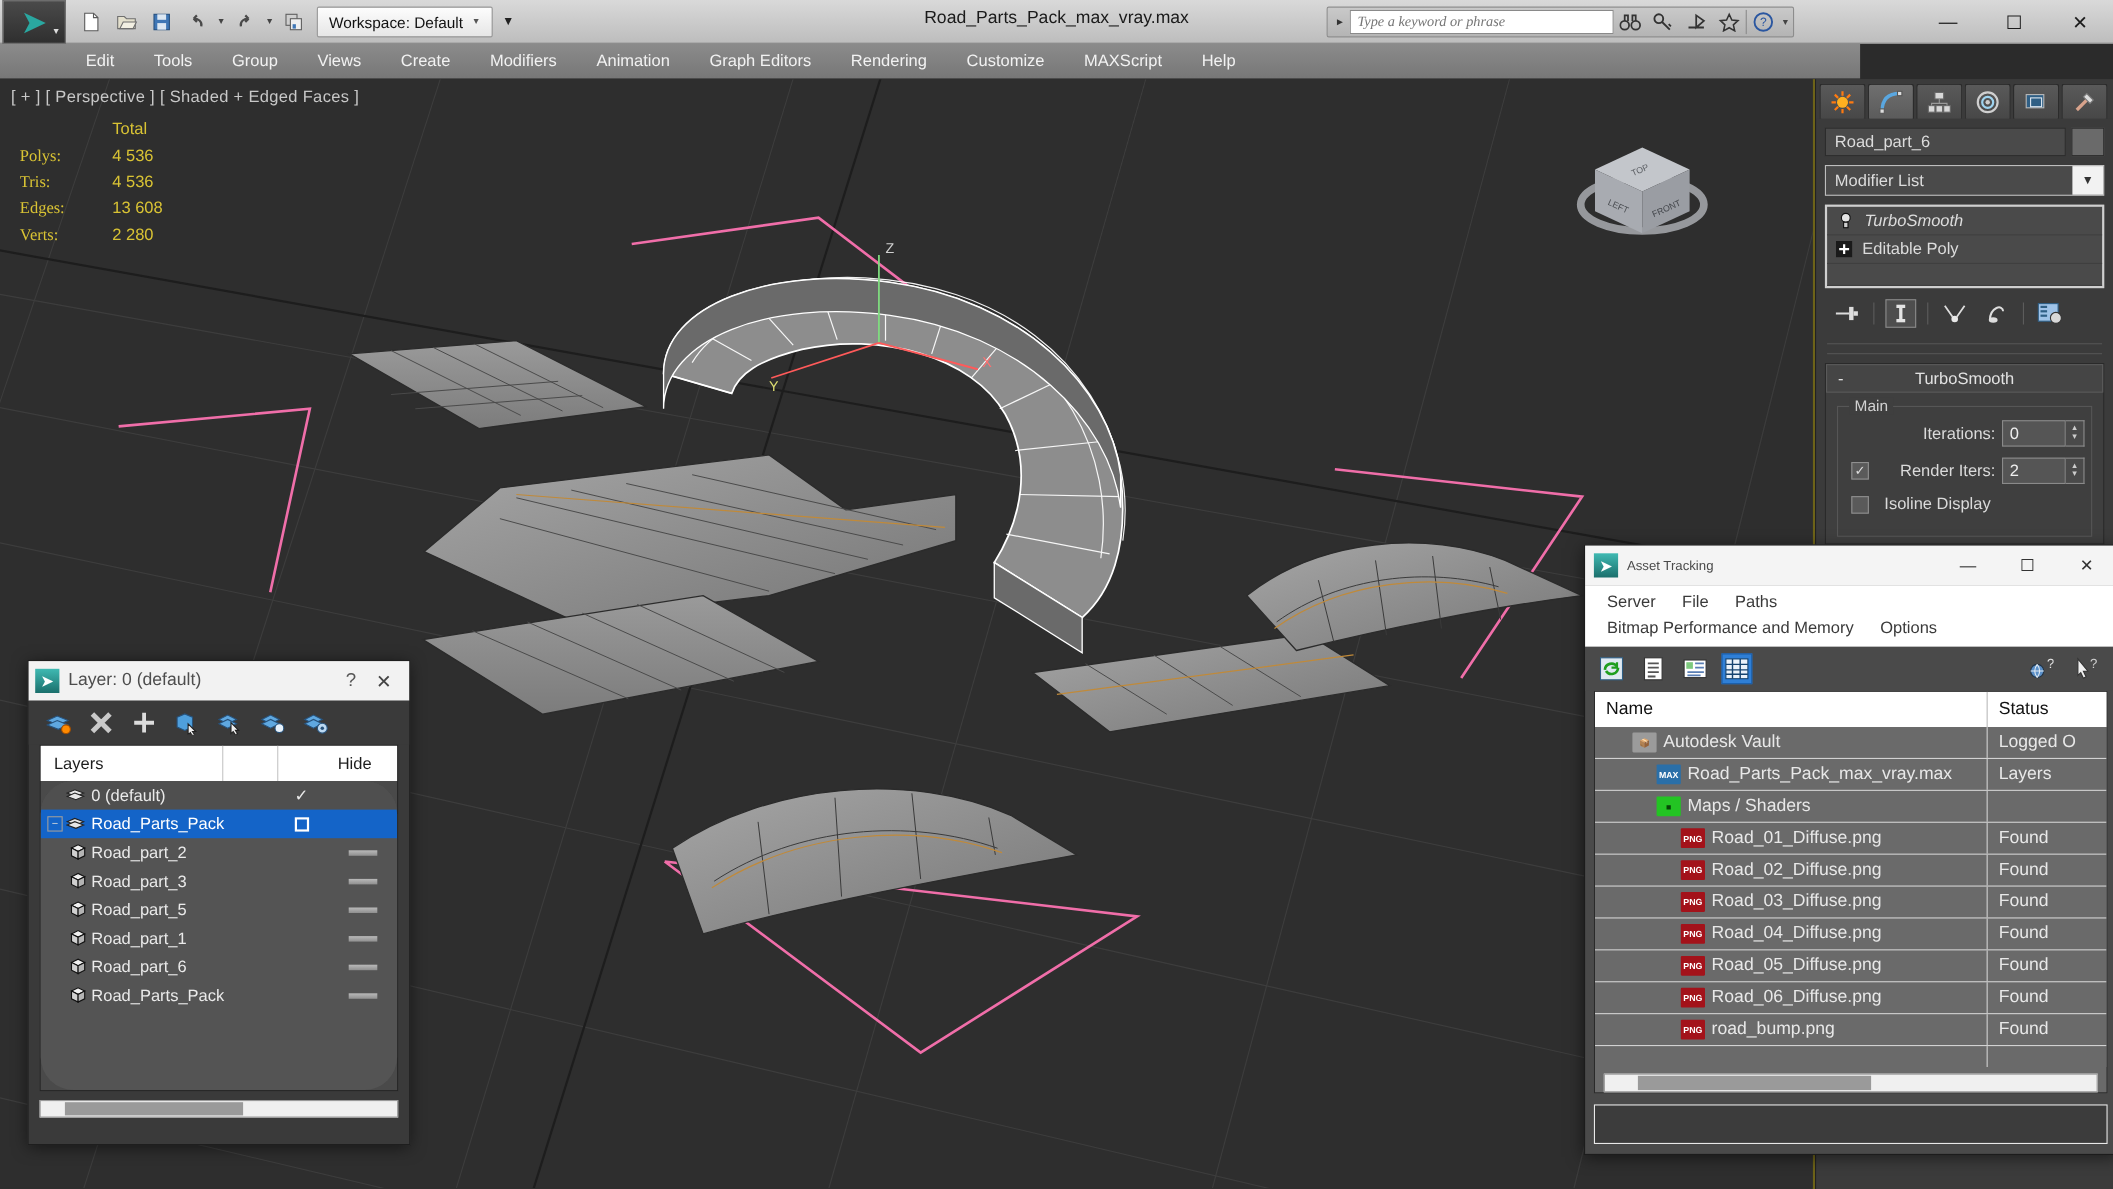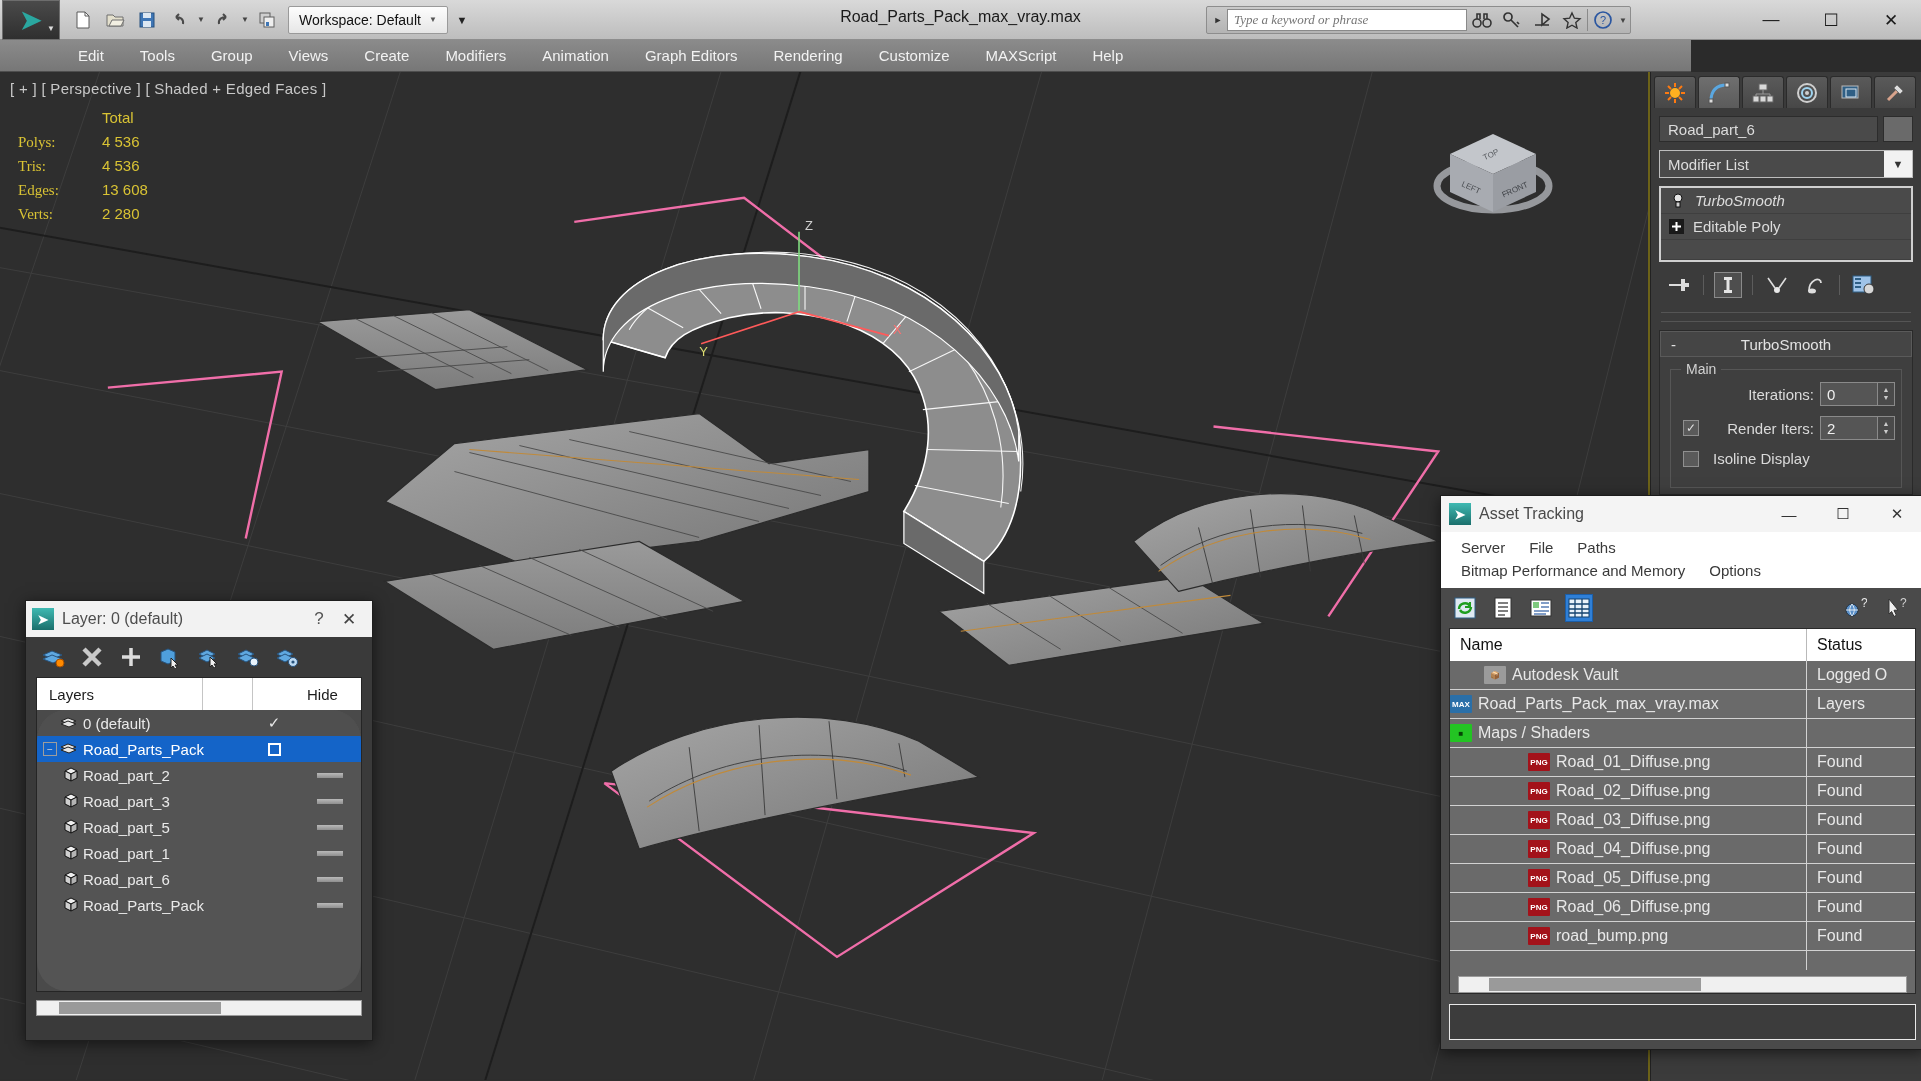--- a/index.html
+++ b/index.html
@@ -254,21 +254,21 @@
     box-shadow:0 3px 14px rgba(0,0,0,.55);
   }
   #asset-titlebar {
     height:36px; background:#f4f4f4; display:flex; align-items:center; padding-left:8px;
   }
   #asset-titlebar .ico {
     width:22px;height:22px;background:linear-gradient(#3fb9b2,#1b6f6c);
     color:#fff;font-size:13px;display:flex;align-items:center;justify-content:center;
     margin-right:8px;font-weight:bold;
   }
-  #asset-title { flex:1; font-size:16px; color:#4a4a4a;}
+  #asset-title { flex:1; font-size:12px; color:#4a4a4a;}
   .awb { width:54px;height:36px;display:flex;align-items:center;justify-content:center;font-size:15px;color:#333;}
   #asset-menus {
     background:#fff; padding:4px 0 6px 0; font-size:15px; color:#3a3a3a;
   }
   .am-line { display:flex; gap:0; padding-left:8px;}
   .am { padding:3px 12px; }
   #asset-toolbar {
     height:40px; background:#4a4a4a; display:flex; align-items:center; gap:10px;
     padding:0 10px; position:relative;
   }
@@ -281,21 +281,21 @@
   }
   #asset-thead { height:32px; background:#fff; display:flex; font-size:16px; color:#111;}
   #asset-thead .th-name { flex:1; padding-left:10px; display:flex;align-items:center; border-right:1px solid #b9b9b9;}
   #asset-thead .th-status { width:108px; padding-left:10px; display:flex;align-items:center;}
   #asset-tbody { flex:1; background:#6a6a6a; overflow:hidden;}
   .arow { height:29px; display:flex; align-items:center; border-bottom:1px solid #d2d2d2;}
   .arow .a-name { flex:1; display:flex; align-items:center; gap:6px; color:#e8e8e8; font-size:16px;
                   border-right:1px solid #d2d2d2; height:100%; }
   .arow .a-status { width:108px; padding-left:10px; color:#e8e8e8; font-size:16px; }
   .arow.indent1 .a-name { padding-left:34px; }
-  .arow.indent2 .a-name { }
+  .arow.indent2 .a-name { padding-left:56px; }
   .arow.indent3 .a-name { padding-left:78px; }
   .arow.blank { border-bottom:none; }
   .fico { width:22px; height:18px; display:flex;align-items:center;justify-content:center;
           font-size:8px; font-weight:bold; color:#fff; border-radius:1px;}
   .fico.png { background:#a3121a; }
   .fico.max { background:#2a6fa8; }
   .fico.maps { background:#23c423; color:#064506;}
   .fico.vault { background:#9b9b9b; color:#333;}
   #asset-hscroll {
     margin:6px 8px 0 8px; height:17px; background:#f0f0f0; border:1px solid #9a9a9a;

